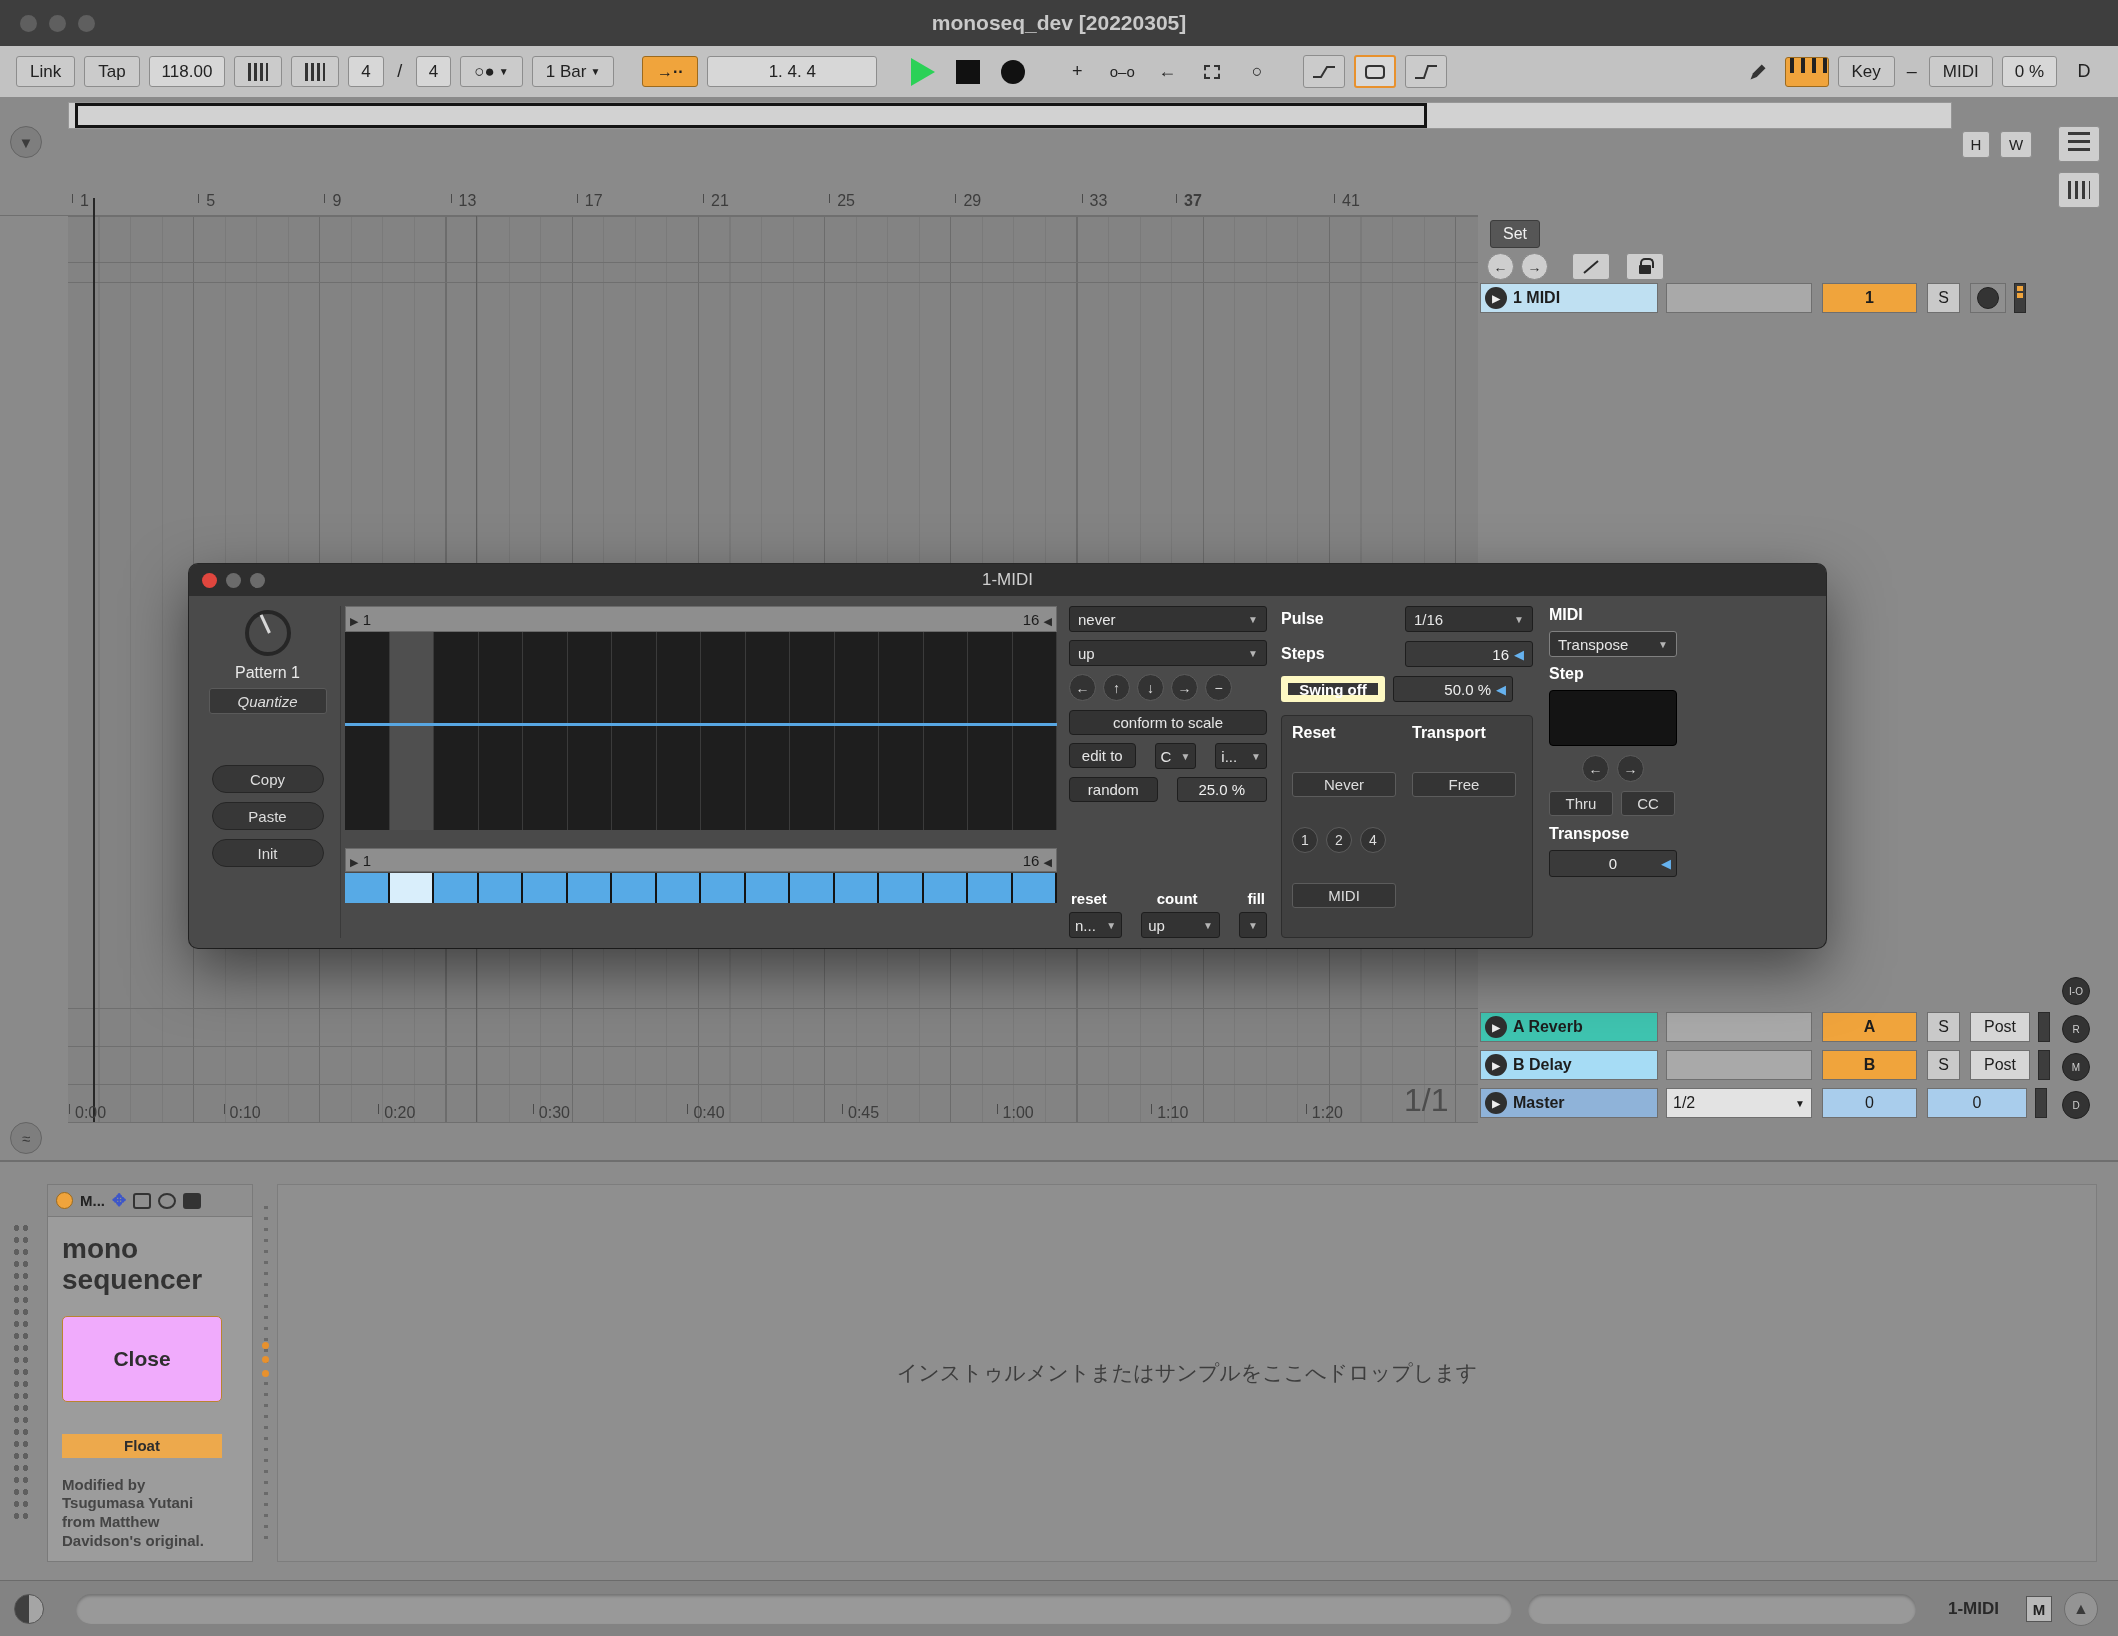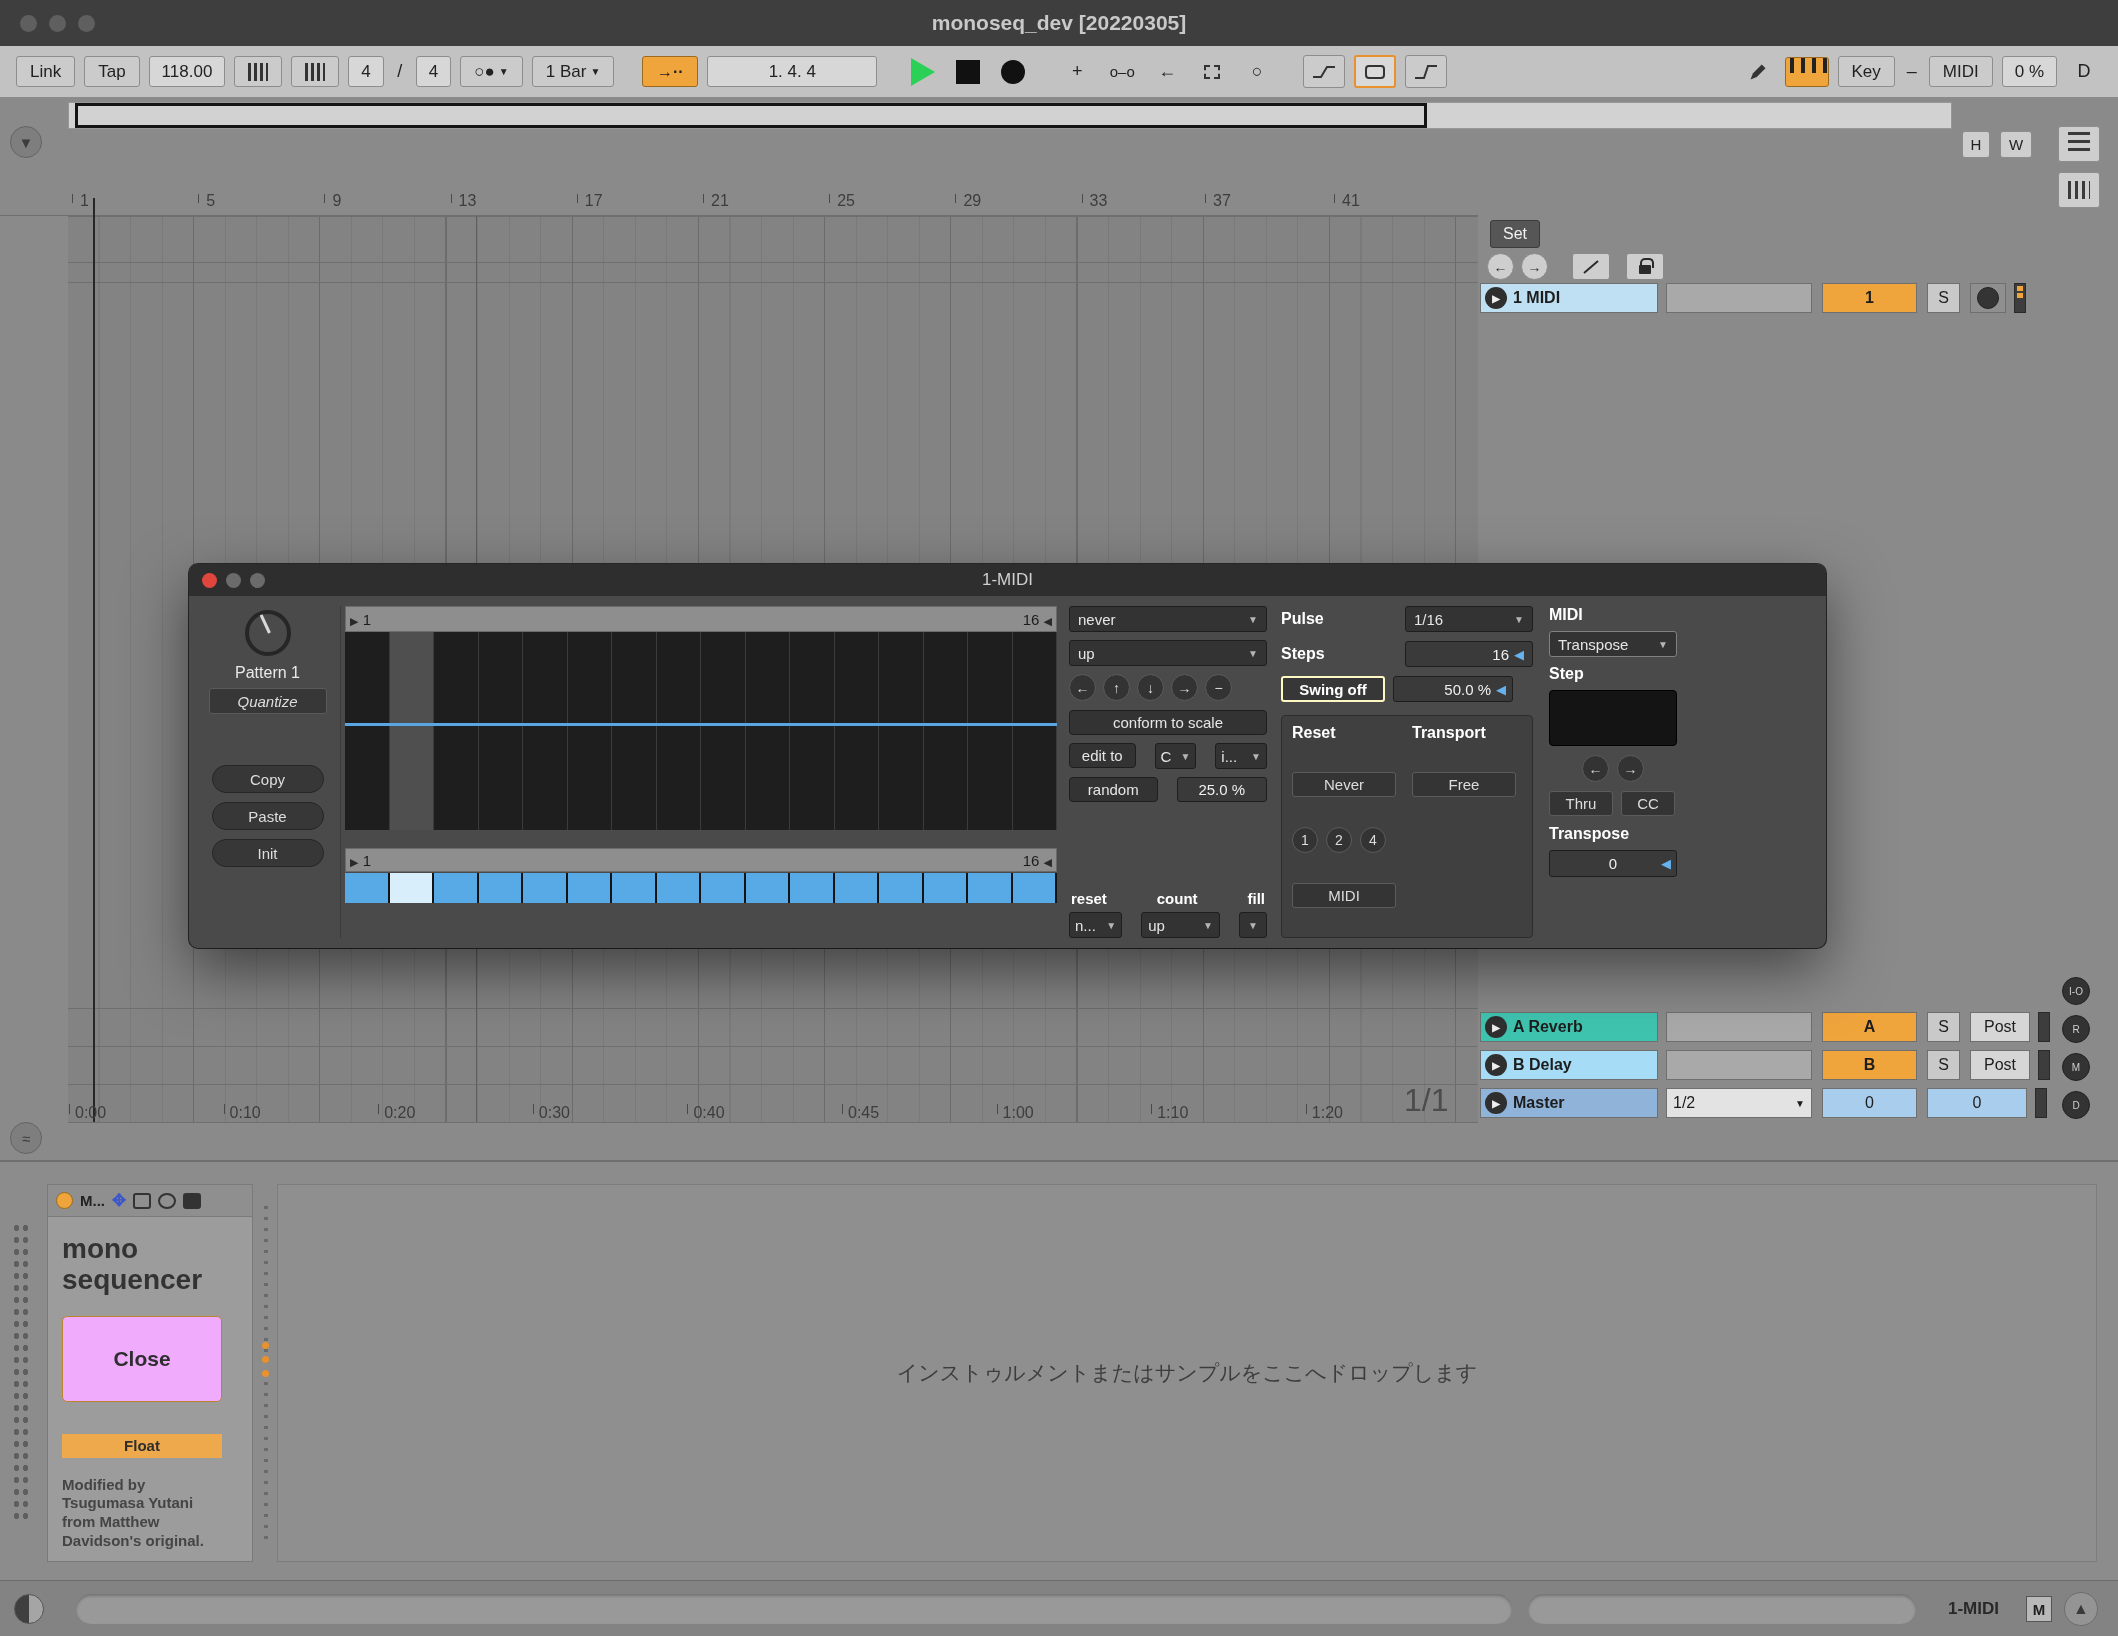--- a/index.html
+++ b/index.html
@@ -119,21 +119,21 @@
   .circb { width:27px; height:27px; border-radius:50%; background:#333; border:1px solid #5c5c5c; color:#ddd; font-size:14px; display:flex; align-items:center; justify-content:center; }
   .hrow { display:flex; gap:19px; margin-bottom:8px; }
   .numfield { background:#3a3a3a; border:1px solid #1e1e1e; border-radius:3px; color:#efefef; font-size:15px; display:flex; align-items:center; justify-content:center; }
   .foot-labels { display:flex; color:#fff; font-weight:bold; font-size:15px; margin:2px 2px 5px; justify-content:space-between; }
   .sw-spacer { flex:1; }
 
   .sw-ctrl2 { width:252px; margin-left:14px; display:flex; flex-direction:column; }
   .crow { display:flex; align-items:center; margin-bottom:9px; }
   .clabel { color:#fff; font-weight:bold; font-size:16px; flex:1; }
   .bluecaret { color:#66b2ef; font-size:13px; margin-left:5px; }
-  .swingbtn { width:104px; height:26px; background:#373737; border:2px solid #fef9c3; border-radius:3px; color:#fff; font-weight:bold; font-size:15px; display:flex; align-items:center; justify-content:center; }
+  .swingbtn { width:104px; height:26px; background:#373737; border:7px solid #fef9c3; border-radius:3px; color:#fff; font-weight:bold; font-size:15px; display:flex; align-items:center; justify-content:center; }
   .reset-panel { margin-top:4px; background:#404040; border:1px solid #2d2d2d; border-radius:4px; padding:8px 10px; display:grid; grid-template-columns:1fr 1fr; column-gap:10px; row-gap:9px; flex:1; }
   .rp-head { color:#fff; font-weight:bold; font-size:16px; }
   .rp-btn { width:104px; height:25px; background:#343434; border:1px solid #5c5c5c; border-radius:3px; color:#ddd; font-size:15px; display:flex; align-items:center; justify-content:center; }
   .divrow { display:flex; gap:8px; }
 
   .sw-ctrl3 { width:160px; margin-left:16px; display:flex; flex-direction:column; }
   .c3head { color:#fff; font-weight:bold; font-size:16px; margin-bottom:7px; }
   .stepbox { width:128px; height:56px; background:#141414; border:1px solid #000; border-radius:4px; margin-bottom:9px; }
   .c3row { display:flex; gap:8px; margin-bottom:9px; }
 
@@ -271,21 +271,21 @@
     <div class="bar-ruler">
         <div class="bar-num" style="left: 80px;">1</div>
         <div class="bar-num" style="left: 206.2px;">5</div>
         <div class="bar-num" style="left: 332.4px;">9</div>
         <div class="bar-num" style="left: 458.6px;">13</div>
         <div class="bar-num" style="left: 584.8px;">17</div>
         <div class="bar-num" style="left: 711px;">21</div>
         <div class="bar-num" style="left: 837.2px;">25</div>
         <div class="bar-num" style="left: 963.4px;">29</div>
         <div class="bar-num" style="left: 1089.6px;">33</div>
-        <div class="bar-num" style="left: 1213px;">37</div>
+        <div class="bar-num" style="left: 1184px; font-weight: bold;">37</div>
         <div class="bar-num" style="left: 1342px;">41</div>
       </div>
     <div class="loop-region">
       <span>▶</span>
       <span>◀</span>
     </div>
 
     <div class="grid"></div>
     <div class="lane-line" style="top:164px;"></div>
     <div class="lane-line" style="top:184px;"></div>

